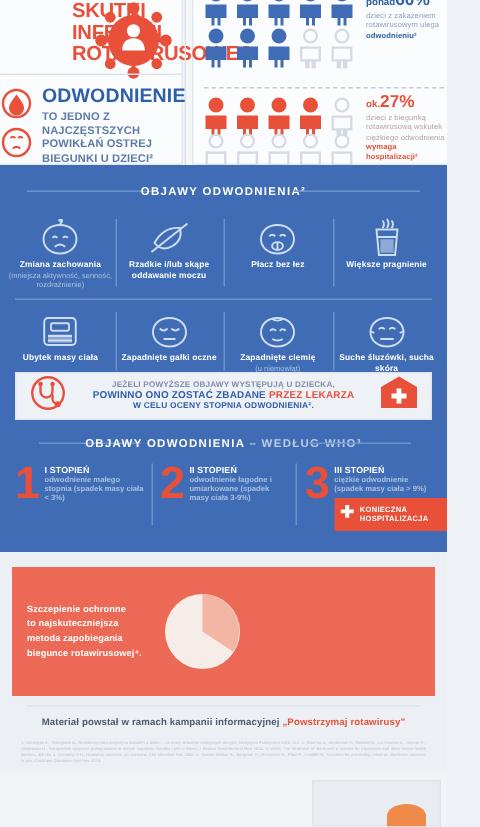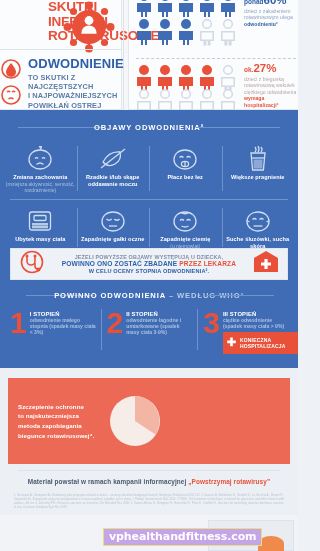--- a/index.html
+++ b/index.html
@@ -259,22 +259,21 @@
           <path d="M13 5 C9.5 9.5 8 12 8 14 a5 5 0 0 0 10 0 c0-2-1.5-4.5-5-9z" fill="#e8503a"></path>
           <g fill="none" stroke="#e8503a" stroke-width="1.4">
             <path d="M9 34 q1.6 -1.6 3.2 0"></path>
             <path d="M14 34 q1.6 -1.6 3.2 0"></path>
             <path d="M10.5 41 q2.5 -2.2 5 0"></path>
           </g>
         </svg>
       </div>
       <div class="dehyd-title">ODWODNIENIE</div>
       <div class="dehyd-body">
-        <div>TO SKUTKI Z NAJCZĘSTSZYCH</div>
-        <div>I NAJPOWAŻNIEJSZYCH</div>
+        <div>TO JEDNO Z NAJCZĘSTSZYCH</div>
         <div>POWIKŁAŃ OSTREJ</div>
         <div>BIEGUNKI U DZIECI²</div>
       </div>
     </div>
 
     <div class="people-row" style="left:134px; top:-10px;">
       <svg width="106" height="28" viewBox="0 0 106 28">
         <g fill="#3f6cb4">
           <g>
               <circle cx="10" cy="6" r="5"></circle>
@@ -565,21 +564,21 @@
       <div style="padding-right:8px;">
         <svg width="26" height="24" viewBox="0 0 26 24">
           <path d="M13 1 L25 8 v14 H1 V8z" fill="#e8503a"></path>
           <path d="M11.4 9 h3.2 v3.4 h3.4 v3.2 h-3.4 v3.4 h-3.2 v-3.4 H8 v-3.2 h3.4z" fill="#ffffff"></path>
         </svg>
       </div>
     </div>
 
     <div class="band-rule" style="left:26px; top:185px; width:68px;"></div>
     <div class="band-title" style="top:181px;">
-      <span>POWINNO ODWODNIENIA</span>
+      <span>OBJAWY ODWODNIENIA</span>
       <span style="color:#b9cce6; font-weight:bold;">– WEDŁUG WHO³</span>
     </div>
     <div class="band-rule" style="left:206px; top:185px; width:68px;"></div>
 
     <div class="deg-grid" style="top:196px;">
       <div class="deg-cell">
         <div class="deg-num">1</div>
         <div class="deg-txt">
           <div class="deg-title">I STOPIEŃ</div>
           <div class="deg-body">odwodnienie małego stopnia (spadek masy ciała &lt; 3%)</div>
@@ -632,15 +631,14 @@
     <div class="foot-line">
       <span>Materiał powstał w ramach kampanii informacyjnej</span>
       <span class="camp">„Powstrzymaj rotawirusy”</span>
     </div>
     <div class="refs blur">1. Szczepan A., Grzegorek A., Rotawirusy jako przyczyna zakażeń u dzieci – na mocy aktualnie dostępnych danych, Medycyna Praktyczna 2016, 112. 2. Guarino A., Ashkenazi S., Gendrel D., Lo Vecchio A., Shamir R., Szajewska H., Europejskie wytyczne postępowania w ostrym zapaleniu żołądka i jelit u dzieci, J Pediatr Gastroenterol Nutr 2014. 3. WHO, The treatment of diarrhoea: a manual for physicians and other senior health workers, 4th rev. 4. Dennehy P.H., Rotavirus vaccines: an overview, Clin Microbiol Rev 2008. 5. Soares-Weiser K., Bergman H., Henschke N., Pitan F., Cunliffe N., Vaccines for preventing rotavirus diarrhoea: vaccines in use, Cochrane Database Syst Rev 2019.</div>
   </div>
 
   <div class="wm-strip"></div>
   <div class="wm-thumb"></div>
   <div class="wm-blob"></div>
-  <div class="watermark">vphealthandfitness.com</div>
 
 </div>
 
 </body></html>

